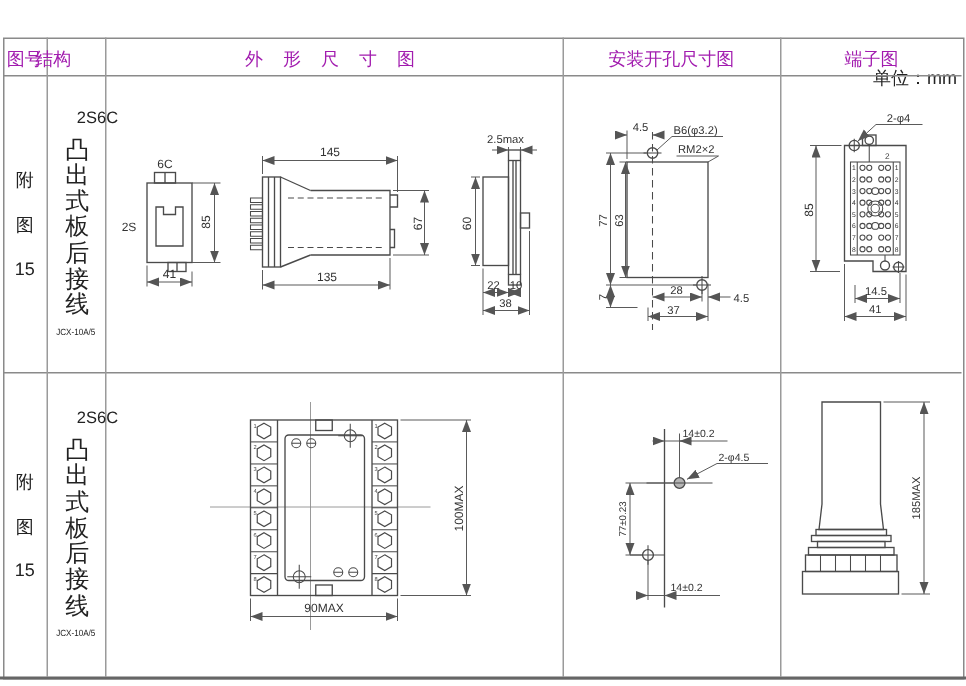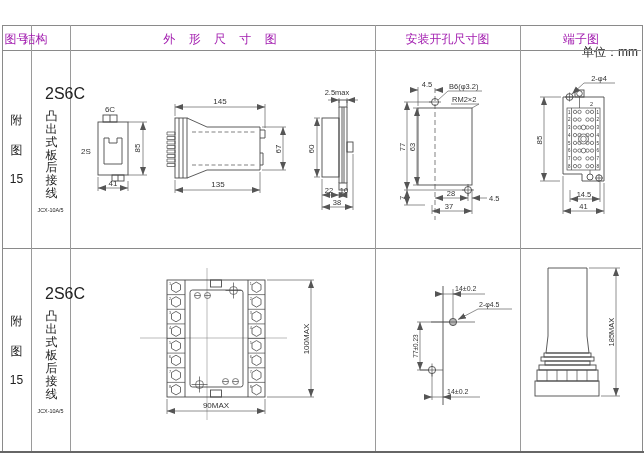--- a/index.html
+++ b/index.html
@@ -10,22 +10,22 @@
   .hline{position:absolute;left:2px;width:639px;height:0;border-top:1px solid #8a8a8a;}
   .vline{position:absolute;top:25px;height:426px;width:0;border-left:1px solid #9a9a9a;}
   .bottombar{position:absolute;left:0px;top:451px;width:644px;height:2px;background:#666;}
   .hcell{position:absolute;top:30px;height:18px;font-size:12px;display:flex;
          align-items:center;justify-content:center;color:#a21caf;}
   .sp{letter-spacing:5px;}
   .figcell{position:absolute;display:flex;flex-direction:column;align-items:center;
            justify-content:center;gap:13px;font-size:12px;color:#222;}
   .structcell{position:absolute;display:flex;flex-direction:column;align-items:center;
               justify-content:center;gap:7px;color:#222;}
-  .model{font-size:16px;margin-left:29px;}
-  .wiring{width:14px;font-size:12px;line-height:1.08;word-break:break-all;text-align:right;}
+  .model{font-size:11px;margin-left:29px;}
+  .wiring{width:14px;font-size:16px;line-height:1.08;word-break:break-all;text-align:right;}
   .socketmodel{font-size:6px;white-space:nowrap;transform:scaleX(.9);}
   svg{position:absolute;overflow:visible;font-family:"Liberation Sans",sans-serif;}
   .ln{stroke:#4a4a4a;fill:none;stroke-width:0.9;}
   .lnt{stroke:#4a4a4a;fill:none;stroke-width:0.7;}
   .dim{stroke:#555;fill:none;stroke-width:0.65;}
   .cl{stroke:#8f8f8f;fill:none;stroke-width:0.6;}
   .dt{font-size:8px;fill:#333;text-anchor:middle;}
   .dt75{font-size:7.5px;fill:#333;text-anchor:middle;}
   .dt7{font-size:7px;fill:#333;text-anchor:middle;}
   .dt65{font-size:6.5px;fill:#333;text-anchor:middle;}

